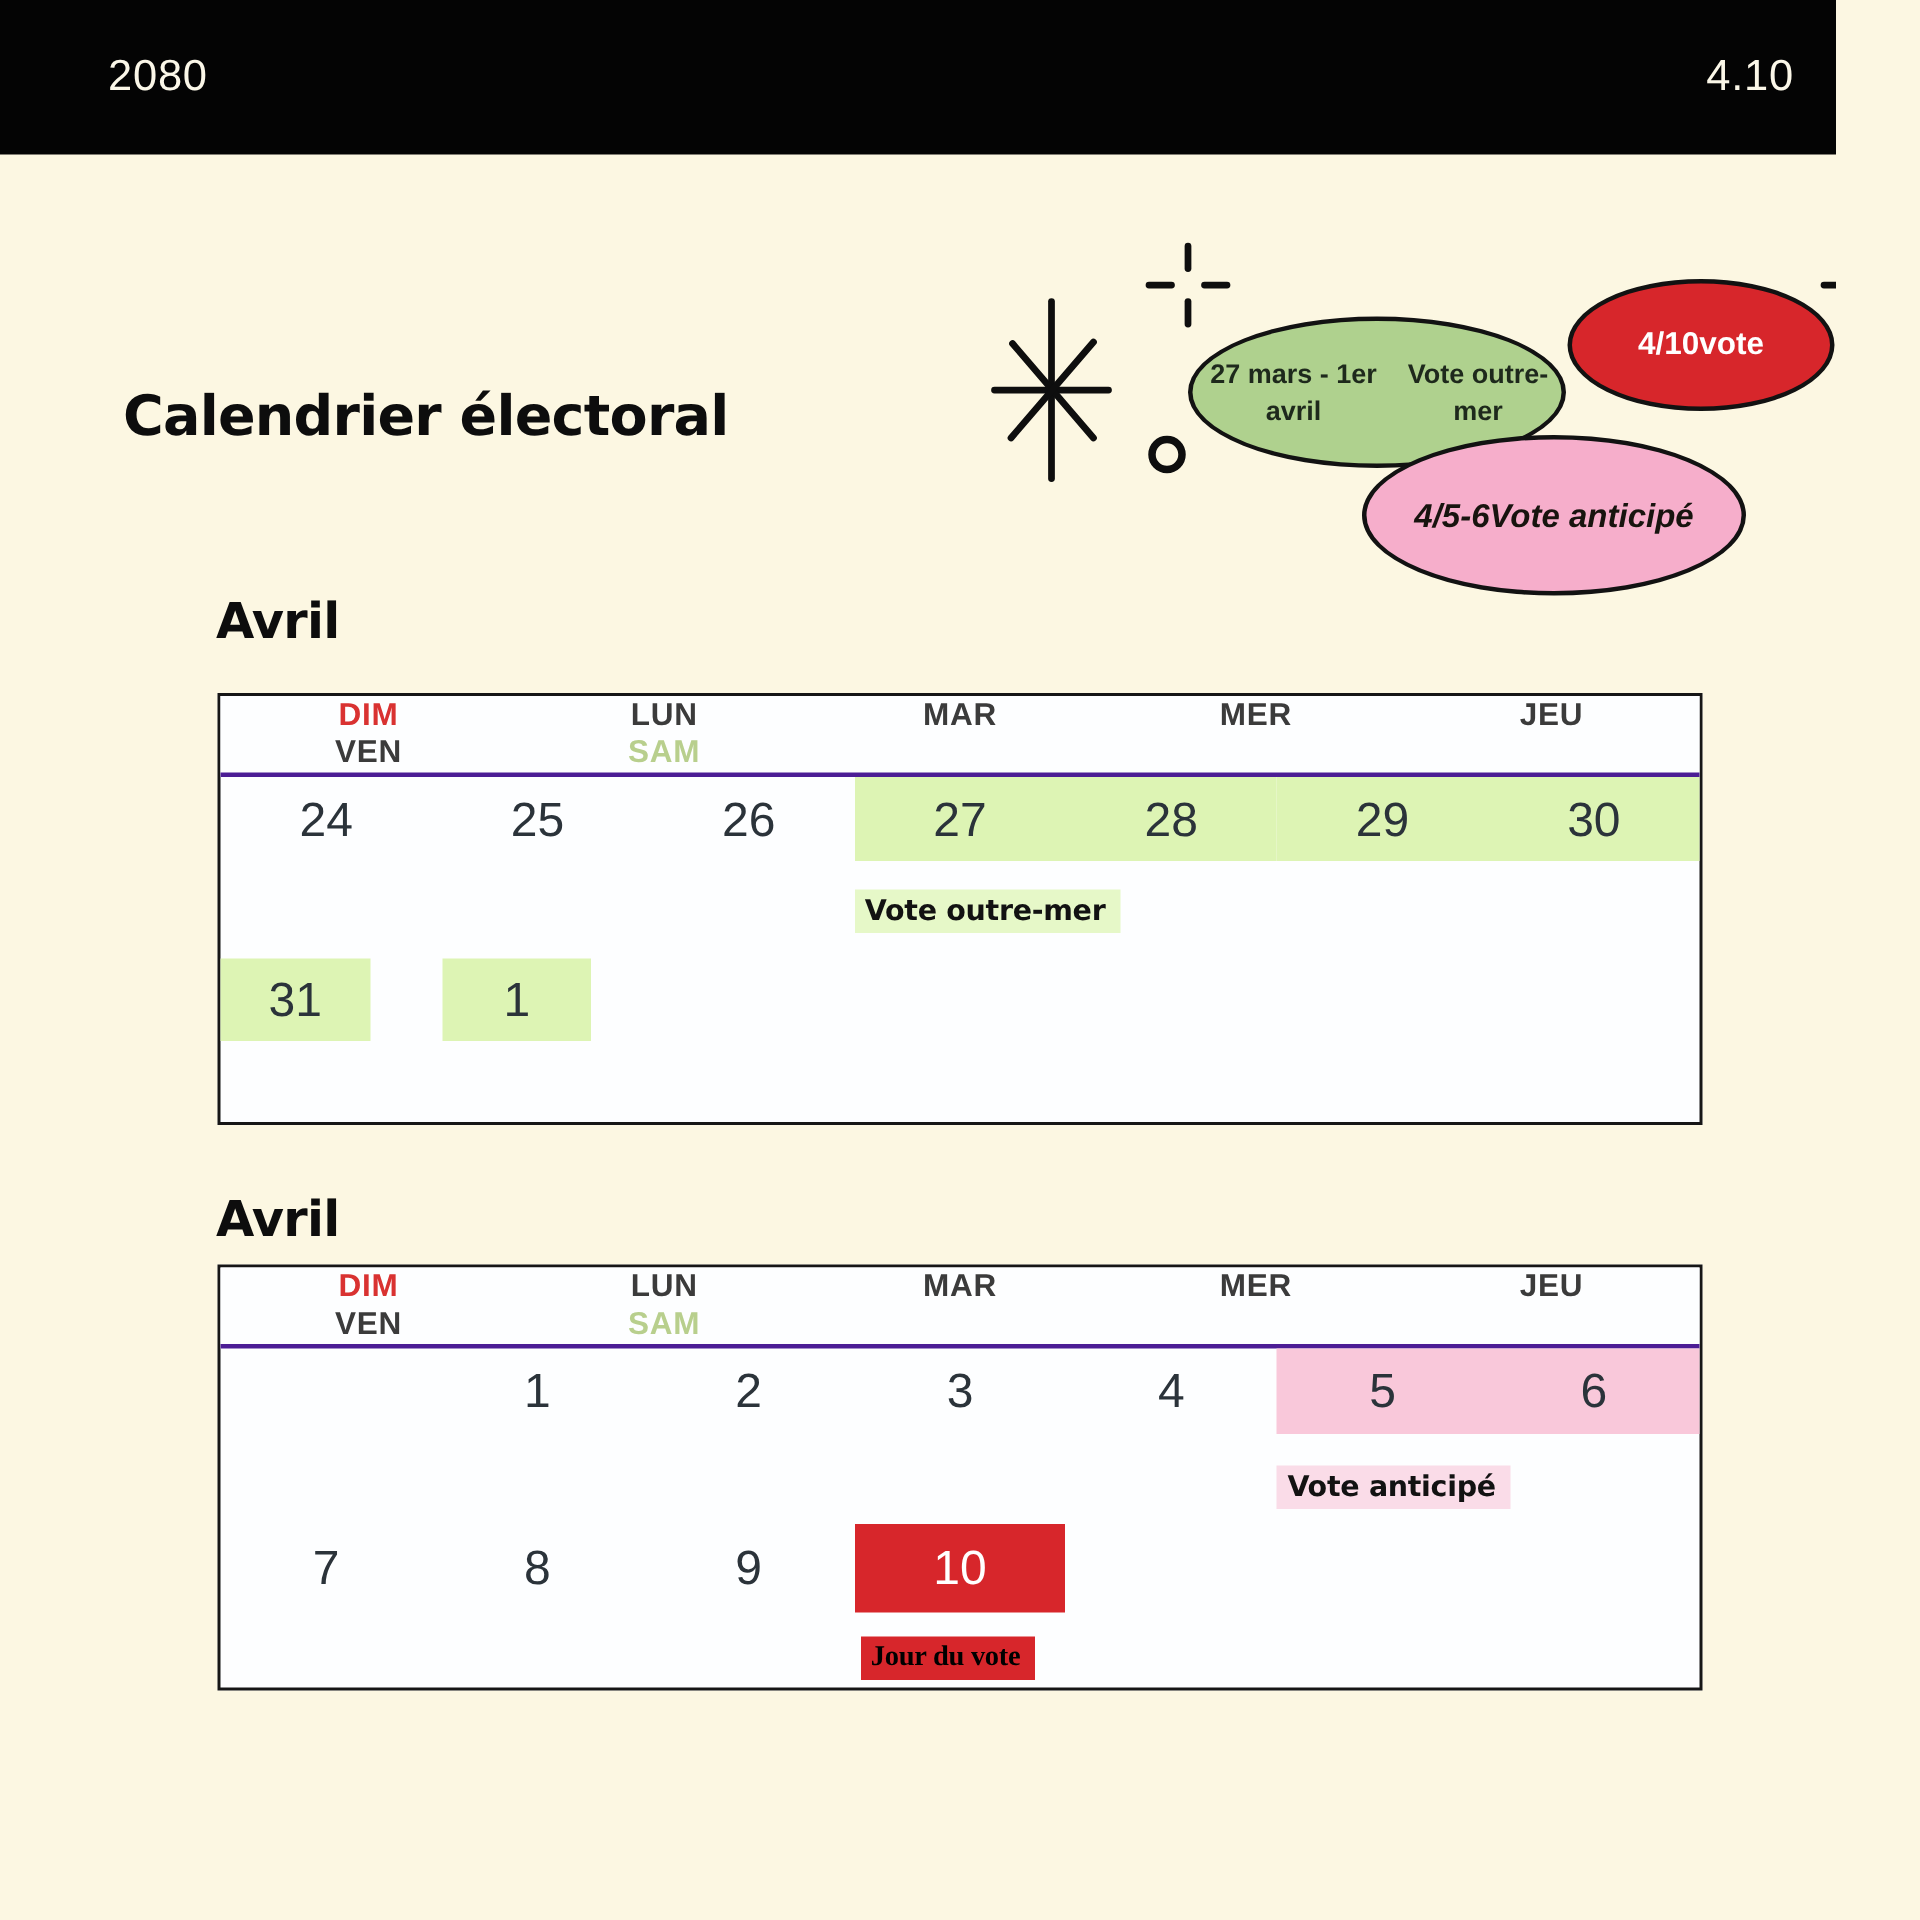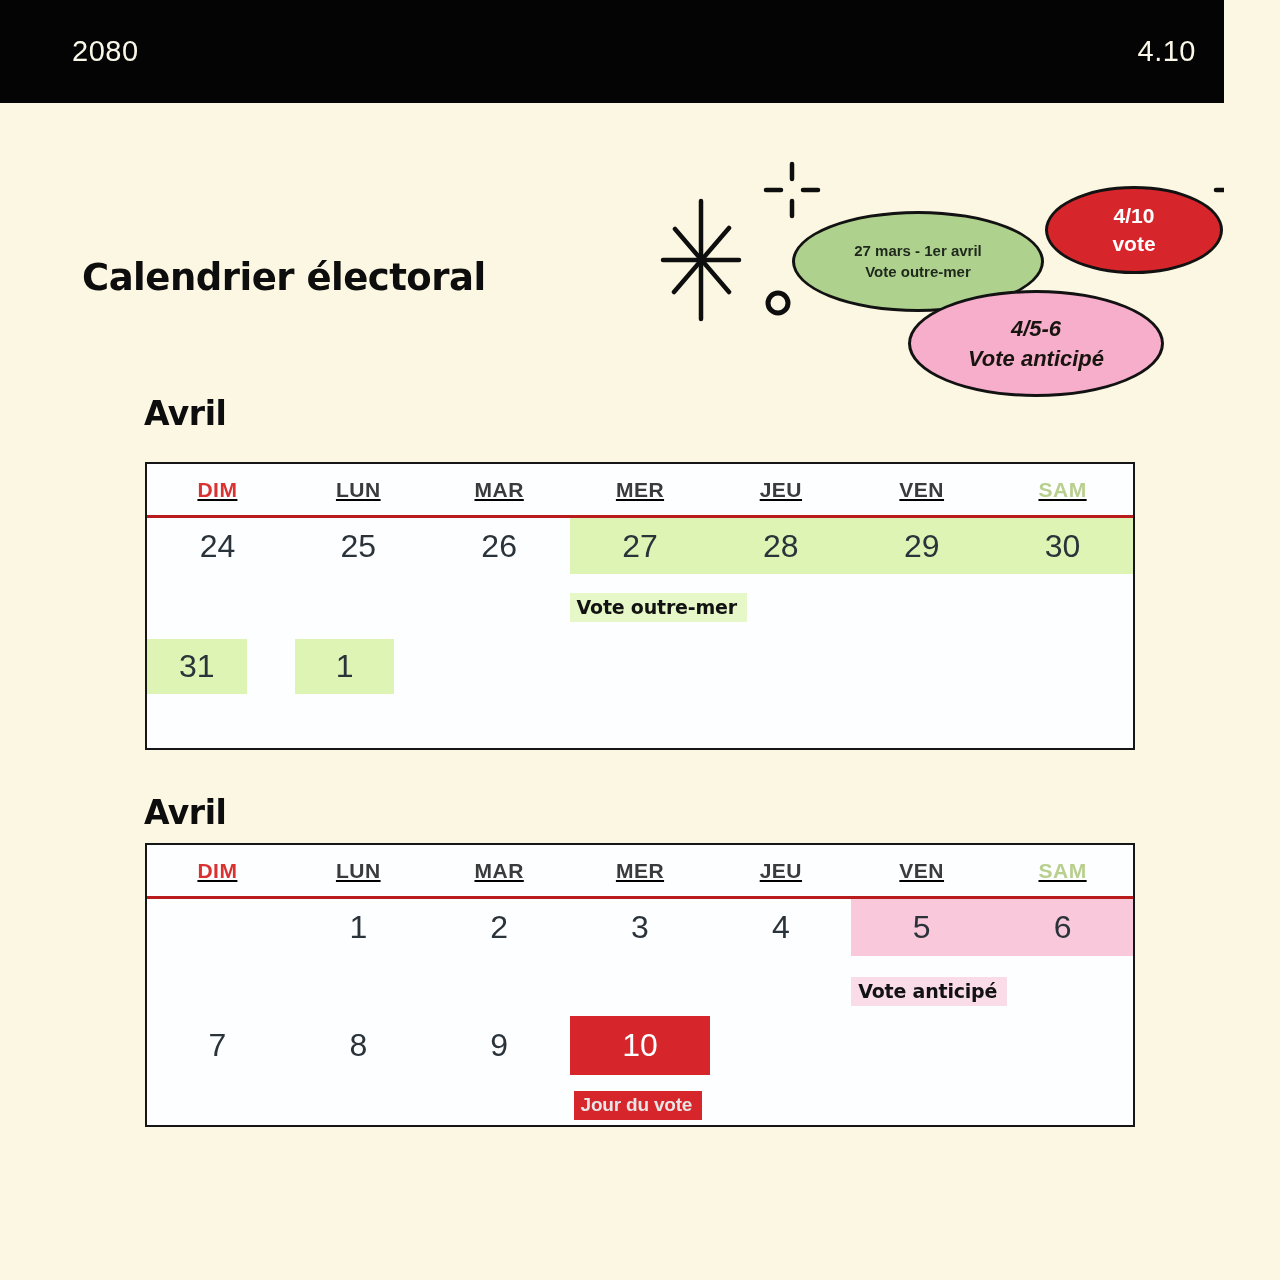--- a/index.html
+++ b/index.html
@@ -18,55 +18,55 @@
   .month-title { position:absolute; font-family:"DejaVu Sans", sans-serif; font-weight:800;
                  font-size:33px; letter-spacing:-0.5px; color:#0d0d0d; }
   #mars-title  { left:144px; top:394px; }
   #avril-title { left:144px; top:793px; }
 
   
   .deco { position:absolute; }
 
   
   .badge { position:absolute; border:3px solid #121212; border-radius:50%;
-           display:flex; flex-direction:column; align-items:center; justify-content:center;
+           display:flex; flex-direction:row; align-items:center; justify-content:center;
            text-align:center; line-height:1.35; font-weight:700; }
-  .badge-green { left:792px; top:211px; width:252px; height:101px; background:#afd18e; color:#1e291c; font-size:15px; z-index:1; }
+  .badge-green { left:792px; top:211px; width:252px; height:101px; background:#afd18e; color:#1e291c; font-size:18px; z-index:1; }
   .badge-red   { left:1045px; top:186px; width:178px; height:88px;  background:#d7262b; color:#ffffff; font-size:21px; z-index:2; }
   .badge-pink  { left:908px; top:290px; width:256px; height:107px; background:#f6aecb; color:#18140f; font-size:22px; z-index:3;font-style:italic; }
 
   
   .cal { position:absolute; left:145px; width:990px; background:#fdfeff; border:2px solid #161616; }
   #cal-mars  { top:462px; height:288px; }
   #cal-avril { top:843px; height:284px; }
 
-  .cal-head { display:grid; grid-template-columns:repeat(7,1fr); height:54px; align-items:center;
-              border-bottom:3px solid #b91c1c; background:#fdfeff;text-decoration:underline; }
+  .cal-head { display:grid; grid-template-columns:repeat(5,1fr); height:54px; align-items:center;
+              border-bottom:3px solid #4c1d95; background:#fdfeff; }
   .cal-head .wd { text-align:center; font-weight:700; font-size:21px; letter-spacing:.5px; color:#3b3b3b; }
   .cal-head .wd.sun { color:#d93231; }
   .cal-head .wd.sat { color:#b8cf8d; }
 
   .cal-body { position:relative; }
   .cal-row { display:grid; grid-template-columns:repeat(7,1fr); align-items:center; }
   .cal-row .cell { height:100%; display:flex; align-items:center; justify-content:center;
                    font-size:32px; font-weight:500; color:#2b333a; }
 
   #mars-row1 { height:56px; }
   #mars-row1 .cell.hl-green { background:#ddf4b4; }
   #mars-row2 { height:55px; margin-top:17px;gap:48px; }
   #mars-row2 .cell.hl-green { background:#ddf4b4; }
 
   .row-label { display:inline-block; font-weight:800; font-size:19px; letter-spacing:-0.2px;
                padding:3px 10px 4px 7px; }
   #mars-label { margin-top:19px; margin-left:calc(100% * 3 / 7); background:#e6f8c8; color:#121212;
                 font-family:"DejaVu Sans", sans-serif; }
   #avril-label1 { margin-top:21px; margin-left:calc(100% * 5 / 7); background:#fadce8; color:#121212;
                   font-family:"DejaVu Sans", sans-serif; }
-  #avril-label2 { margin-top:16px; margin-left:calc(100% * 3 / 7 + 4px); background:#d7262b; color:#e5e5e5;
-                  font-family:Liberation Sans, sans-serif; }
+  #avril-label2 { margin-top:16px; margin-left:calc(100% * 3 / 7 + 4px); background:#d7262b; color:#000000;
+                  font-family:Liberation Serif, serif; }
 
   #avril-row1 { height:57px; }
   #avril-row1 .cell.hl-pink { background:#f9c8da; }
   #avril-row2 { height:59px; margin-top:10px; }
   #avril-row2 .cell.hl-red { background:#d7262b; color:#ffffff; }
 
   .label-line { display:block; }
 </style>
 </head>
 <body>

